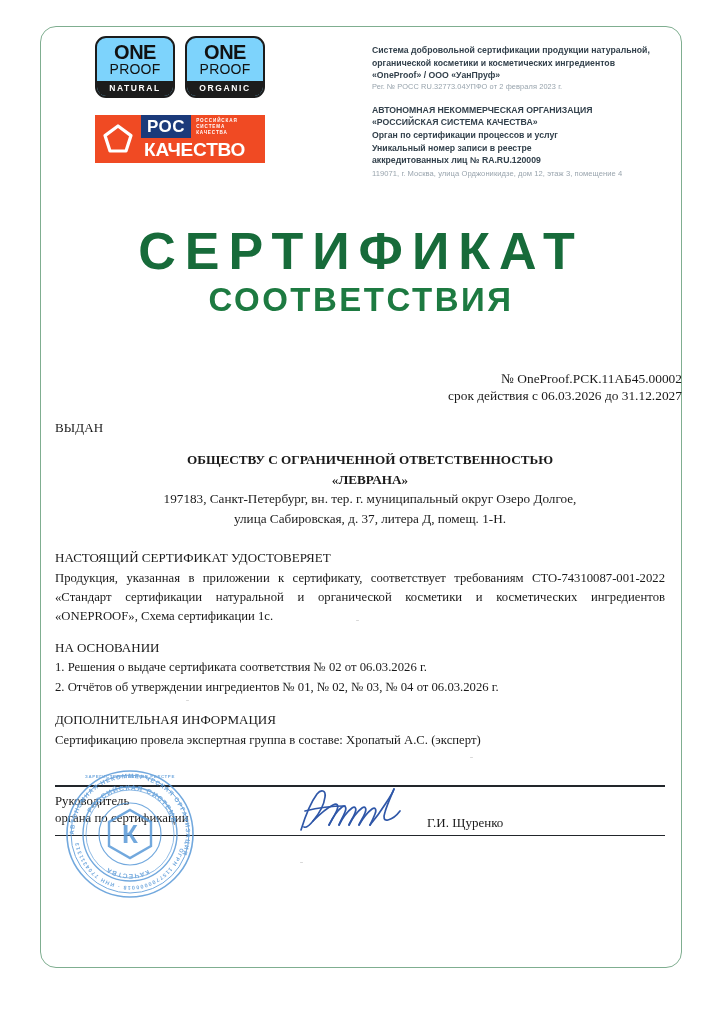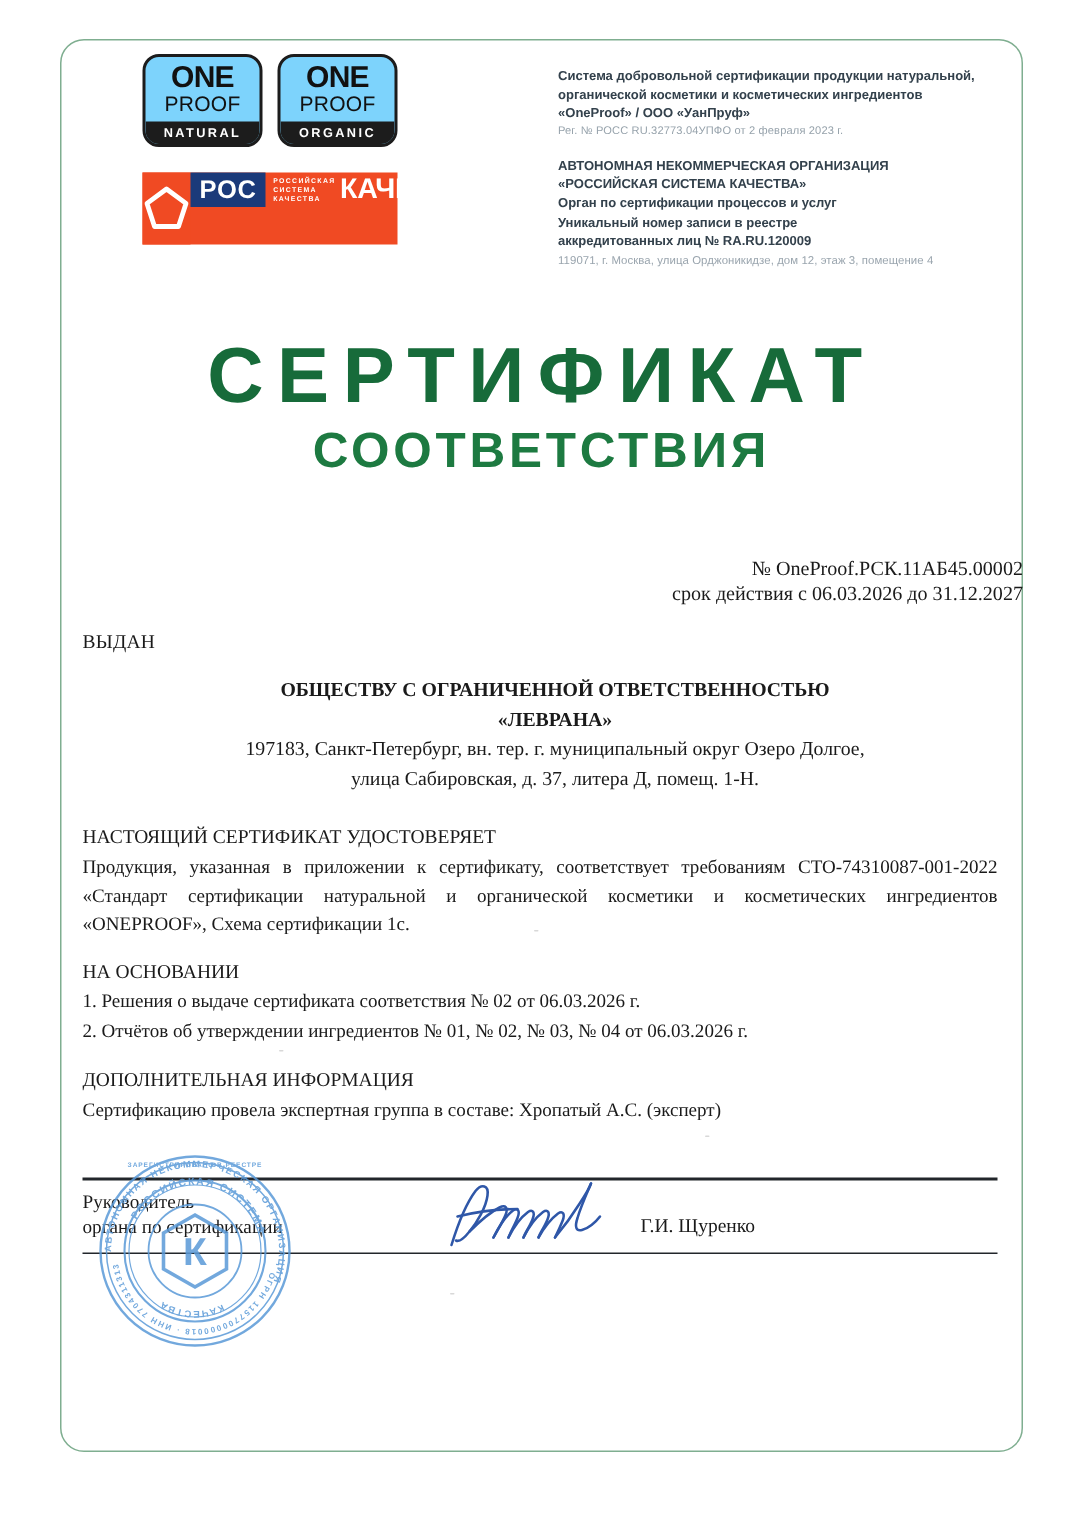--- a/index.html
+++ b/index.html
@@ -111,21 +111,21 @@
     width: 46px;
     height: 48px;
     background: #f04a23;
     display: flex;
     align-items: center;
     justify-content: center;
   }
   #rosk-right {
     flex: 1;
     display: flex;
-    flex-direction: row;
+    flex-direction: column;
   }
   #rosk-top {
     height: 23px;
     display: flex;
   }
   #rosk-ros {
     background: #1b3a7a;
     color: #fff;
     font-family: "Liberation Sans", sans-serif;
     font-weight: 700;
@@ -316,21 +316,21 @@
   #sign-role {
     position: absolute;
     left: 0;
     top: 6px;
     font-size: 12.8px;
     line-height: 17.5px;
   }
   #sign-name {
     position: absolute;
     left: 372px;
-    top: 22px;
+    top: 28px;
     font-size: 13px;
   }
 
   
   #signature-mark {
     position: absolute;
     left: 232px;
     top: -4px;
     width: 150px;
     height: 56px;

